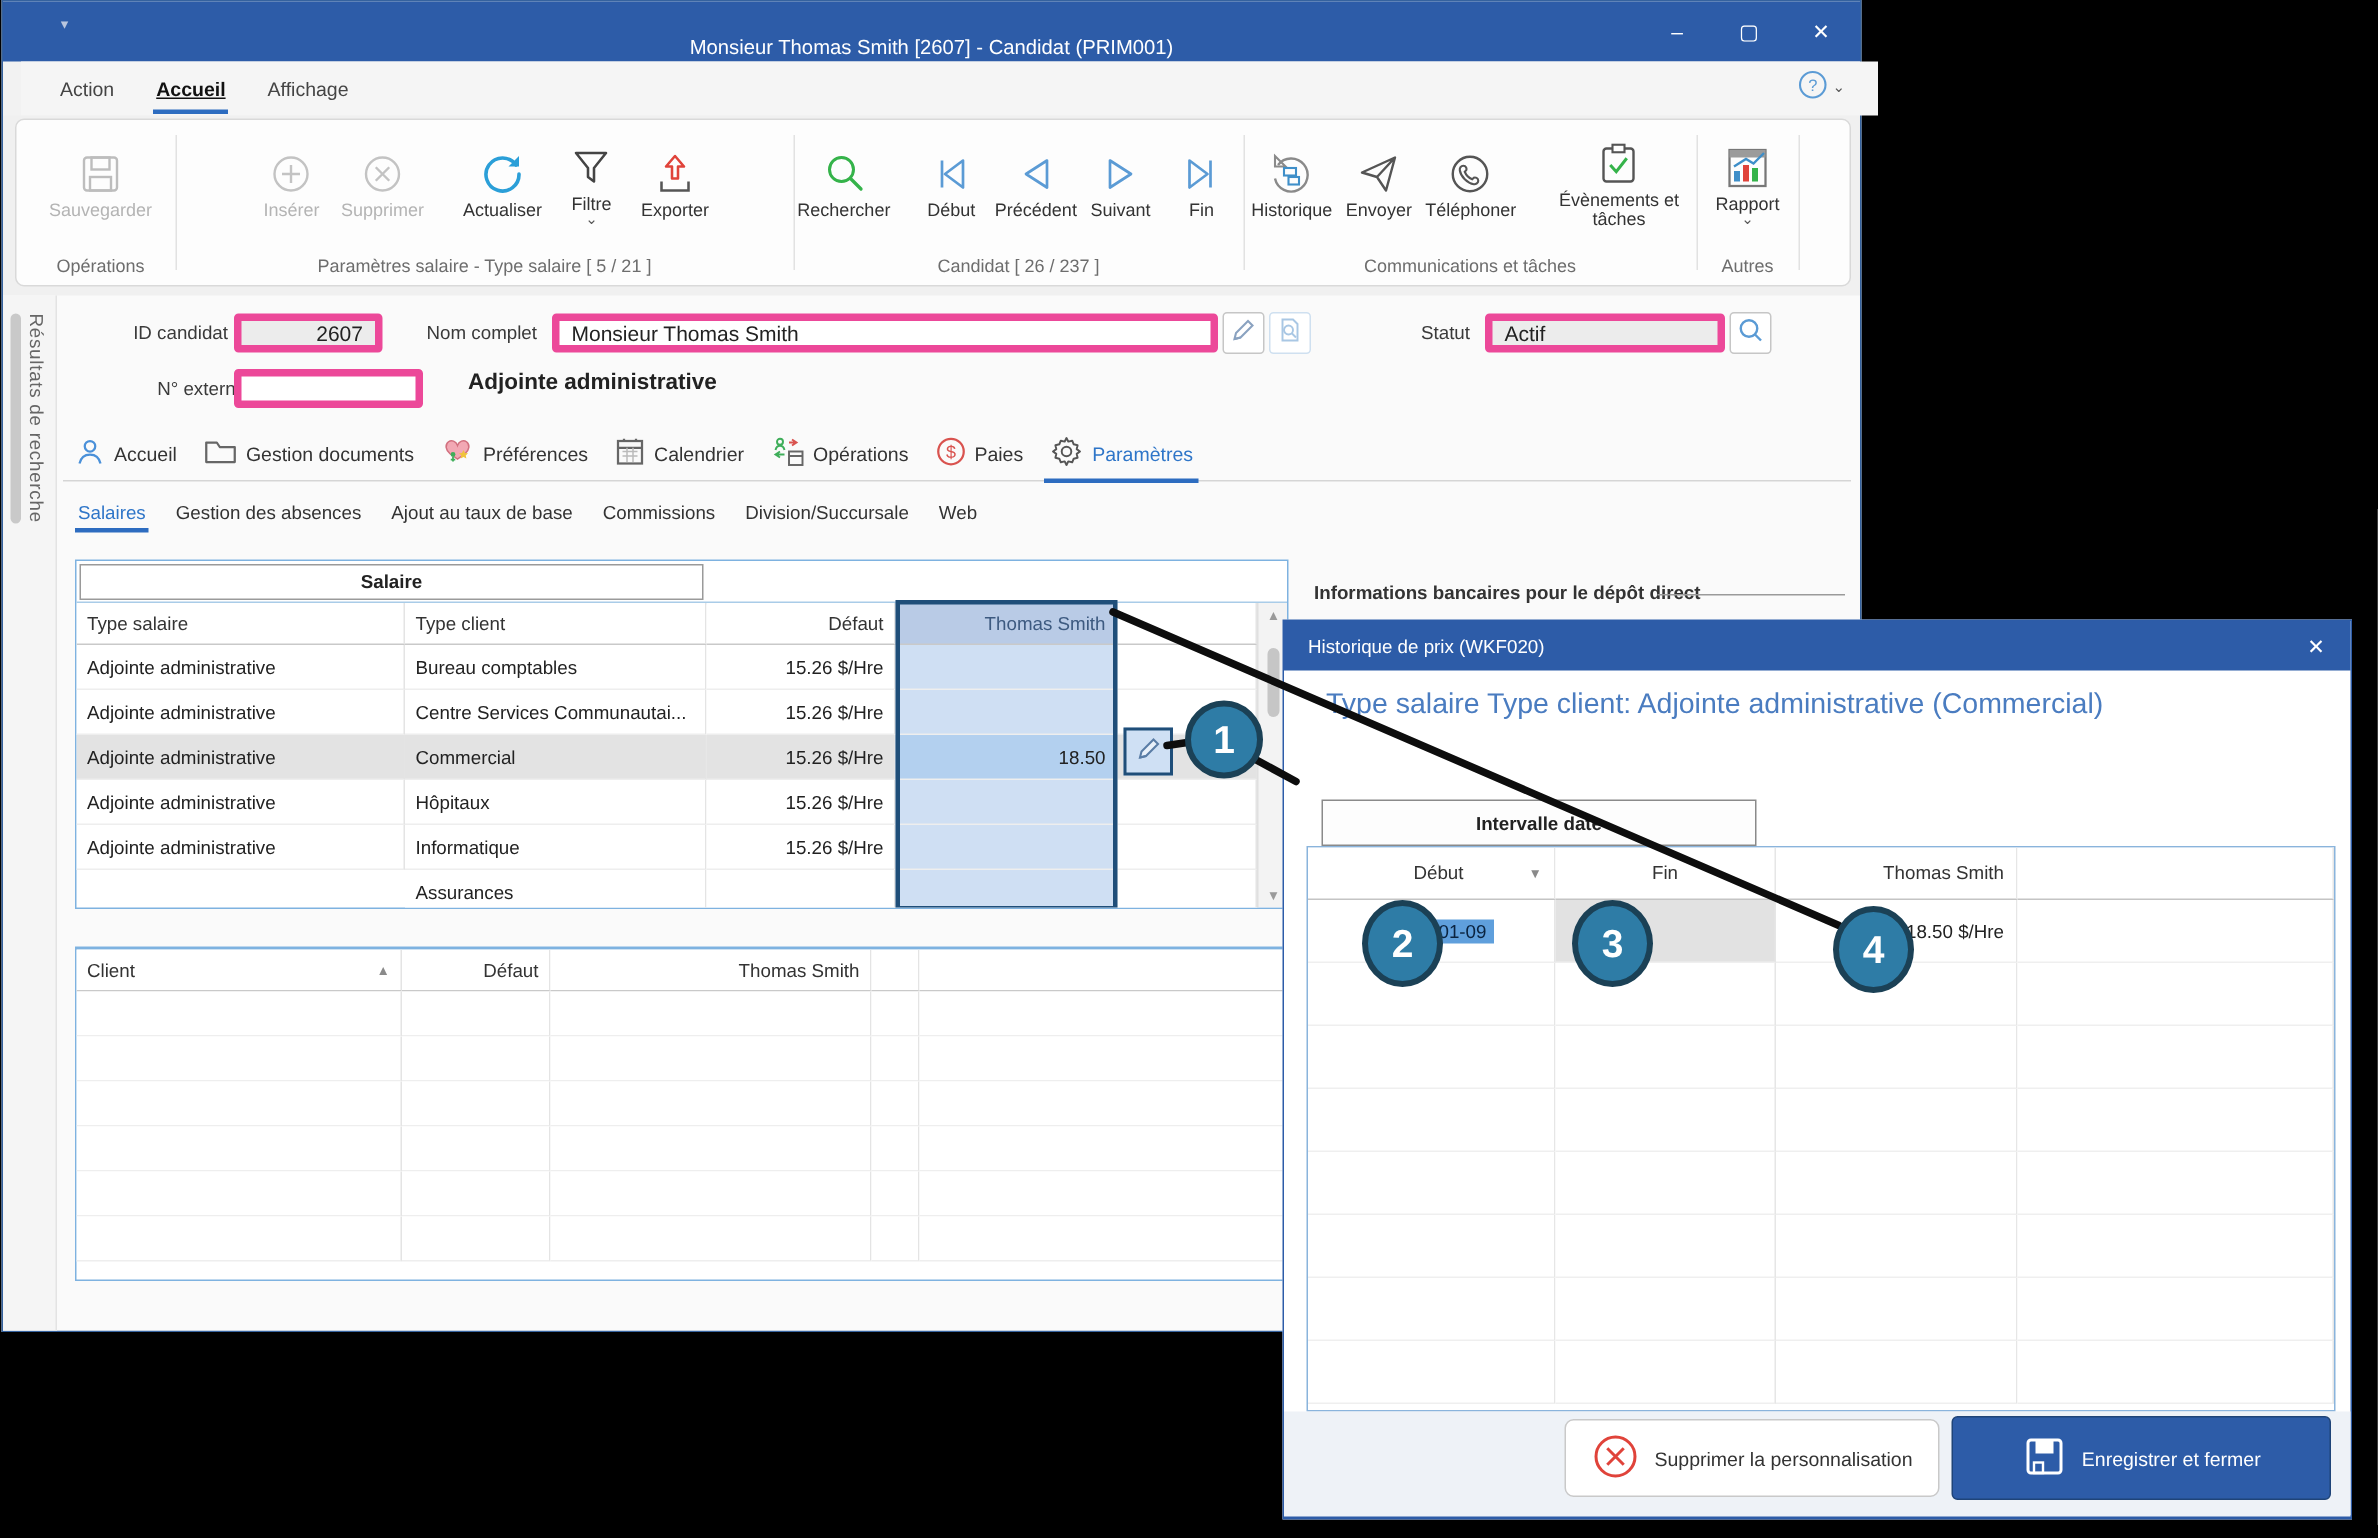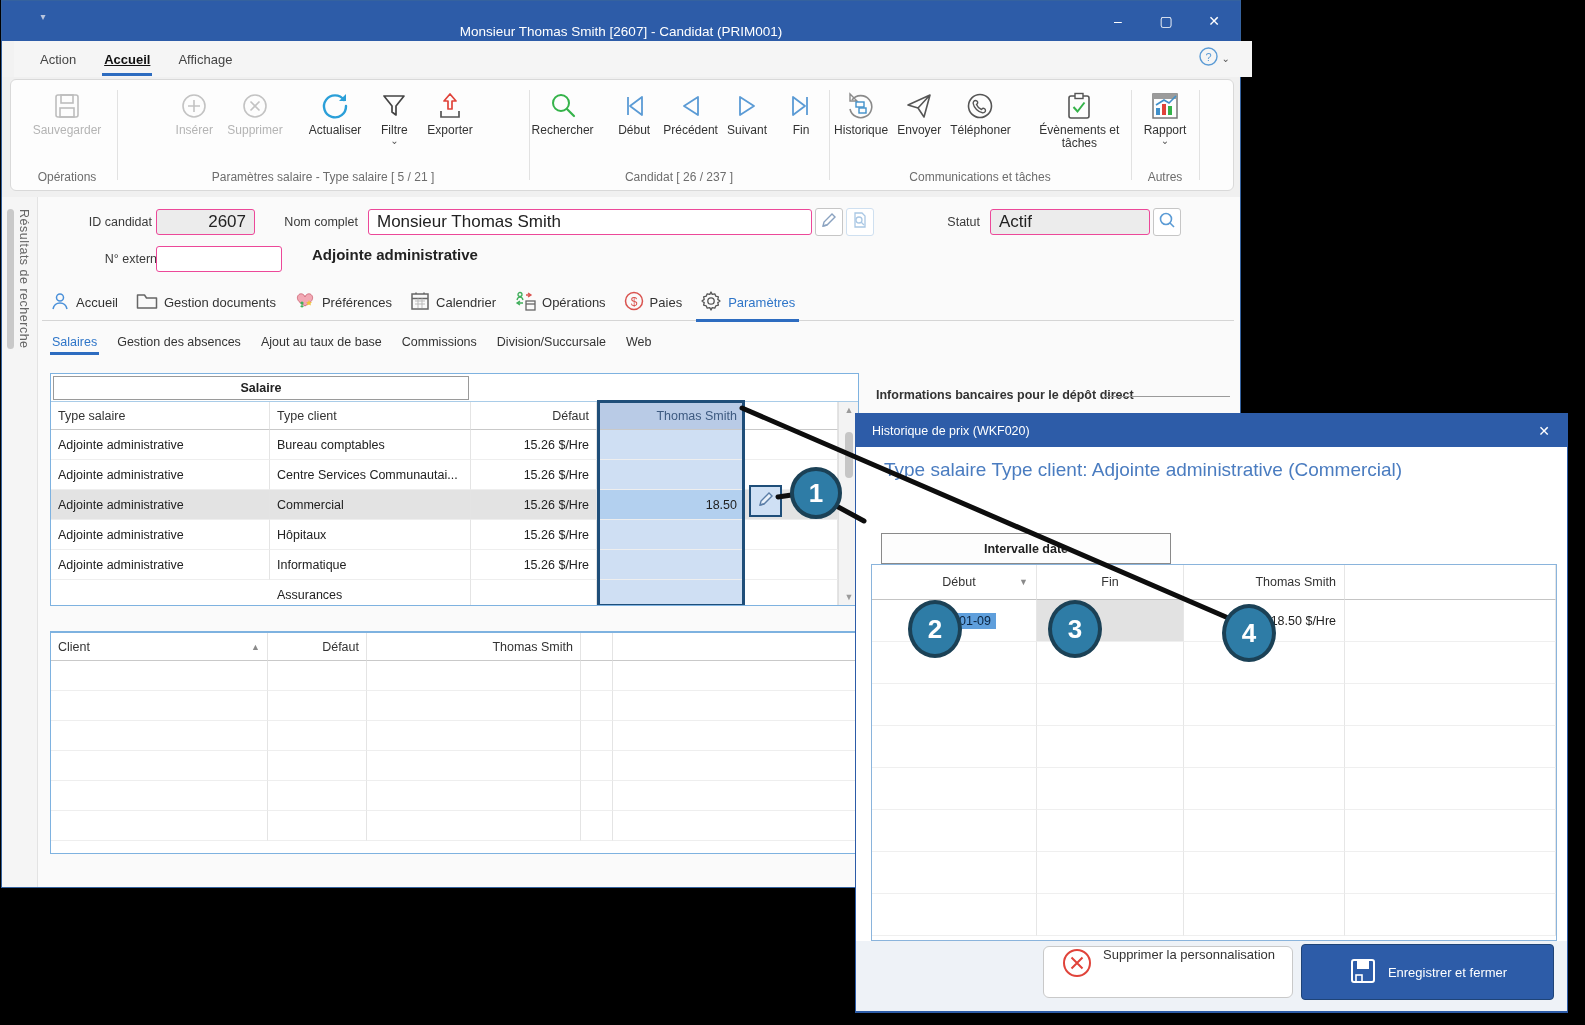--- a/index.html
+++ b/index.html
@@ -17,37 +17,37 @@
   #ribbon-tabs { position:absolute; left:12px; top:40px; width:100%; height:36px; background:#f5f5f5; display:flex; align-items:center; }
   .rtab { padding:8px 14px; font-size:13px; color:#444; position:relative; }
   .rtab.active { font-weight:bold; color:#111;text-decoration:underline; }
   .rtab.active:after { content:""; position:absolute; left:12px; right:12px; bottom:-1px; height:3px; background:#2d6cc0; }
   #help-area { position:absolute; right:10px; top:46px; display:flex; align-items:center; gap:4px; }
 
   
   #ribbon-body { position:absolute; left:0; top:76px; width:100%; height:120px; background:#f0f0f0; }
   #ribbon-panel { position:absolute; left:8px; top:2px; width:1224px; height:112px; background:#fdfdfd; border:1px solid #d9d9d9; border-radius:6px; }
   .rgroup { position:absolute; top:4px; height:102px; }
-  .rgroup .btnrow { display:flex; justify-content:center; align-items:flex-start; gap:2px; height:76px; }
+  .rgroup .btnrow { display:flex; justify-content:center; align-items:center; gap:2px; height:76px; }
   .rgroup .glabel { position:absolute; left:0; right:0; bottom:2px; text-align:center; font-size:12px; color:#6d6d6d; white-space:nowrap; }
   .rbtn { display:flex; flex-direction:column; align-items:center; padding:4px 5px; min-width:52px; }
   .rbtn .ric { height:36px; display:flex; align-items:center; justify-content:center; }
   .rbtn .rlbl { font-size:12px; color:#333; text-align:center; line-height:13px; white-space:pre-line; max-width:96px; }
   .rbtn.disabled .rlbl { color:#b4b4b4; }
   .chev { font-size:10px; color:#555; line-height:8px; }
   .vsep { position:absolute; top:10px; bottom:10px; width:1px; background:#e2e2e2; }
 
   
   #content { position:absolute; left:0; top:196px; width:1238px; height:690px; background:#fafafa; }
   #left-strip { position:absolute; left:0; top:0; width:36px; height:100%; background:#f5f5f5; border-right:1px solid #e3e3e3; }
   #left-thumb { position:absolute; left:5px; top:12px; width:7px; height:140px; background:#c9c9c9; border-radius:4px; }
   #left-label { position:absolute; left:15px; top:12px; writing-mode:vertical-rl; font-size:12.5px; color:#666; letter-spacing:.5px; }
 
   .flabel { position:absolute; font-size:12.5px; color:#3a3a3a; text-align:right; }
-  .fbox { position:absolute; border:1px solid #ec4899; border-radius:3px; background:#fff; font-size:17px; color:#222; display:flex; align-items:center; padding:0 8px; }
+  .fbox { position:absolute; border:5px solid #ec4899; border-radius:3px; background:#fff; font-size:14px; color:#222; display:flex; align-items:center; padding:0 8px; }
   .fbox.ro { background:#ececec; }
   .sqbtn { position:absolute; width:28px; height:28px; border:1px solid #c6c6c6; border-radius:3px; background:#fff; display:flex; align-items:center; justify-content:center; }
   #job-title { position:absolute; left:310px; top:245px; font-size:15px; font-weight:bold; color:#222; }
 
   
   #main-tab-strip { position:absolute; left:40px; top:283px; width:1192px; height:37px; display:flex; align-items:center; gap:18px; border-bottom:1px solid #d5d5d5; }
   .mtab { display:flex; align-items:center; gap:6px; font-size:13px; color:#333; position:relative; height:100%; }
   .mtab.active { color:#2e75c8; }
   .mtab.active:after { content:""; position:absolute; left:-4px; right:-4px; bottom:-2px; height:3px; background:#2d6cc0; }
 
@@ -96,21 +96,21 @@
   #dlg-gh { position:absolute; left:25px; top:119px; width:290px; height:31px; border:1px solid #8a8a8a; background:#fdfdfd; font-weight:bold; font-size:12.5px; color:#222; display:flex; align-items:center; justify-content:center; }
   #dlg-table { position:absolute; left:15px; top:150px; width:686px; height:377px; border:1px solid #8ab4dc; background:#fff; overflow:hidden; }
   .dt-cell { position:absolute; top:0; height:100%; font-size:12.5px; color:#222; display:flex; align-items:center; border-right:1px solid #e6e6e6; border-bottom:1px solid #efefef; background:#fff; }
   .d0 { left:0; width:10px; border-right:none; } .d1 { left:10px; width:155px; } .d2 { left:165px; width:147px; } .d3 { left:312px; width:161px; } .d4 { left:473px; width:211px; }
   .dt-head { position:absolute; left:0; top:0; width:100%; height:35px; }
   .dt-head .dt-cell { border-bottom:1px solid #c4c4c4; color:#333; }
   .dt-row { position:absolute; left:0; width:100%; height:42px; }
   .ctr { justify-content:center; } .rgt { justify-content:flex-end; padding-right:8px; }
   #date-sel { background:#5f9fdc; color:#0b2440; padding:1px 5px; font-size:12.5px; }
   #dlg-footer { position:absolute; left:0; top:527px; width:100%; height:70px; background:#eef2f7; }
-  #btn-delete { position:absolute; left:187px; top:5px; width:250px; height:52px; background:#fff; border:1px solid #c9c9c9; border-radius:6px; display:flex; align-items:flex-start; justify-content:center; gap:10px; font-size:13px; color:#333; }
+  #btn-delete { position:absolute; left:187px; top:5px; width:250px; height:52px; background:#fff; border:1px solid #c9c9c9; border-radius:6px; display:flex; align-items:center; justify-content:center; gap:10px; font-size:13px; color:#333; }
   #btn-save { position:absolute; left:445px; top:3px; width:253px; height:56px; background:#2d5ca8; border:1px solid #1f4478; border-radius:4px; display:flex; align-items:center; justify-content:center; gap:10px; font-size:13px; color:#fff; }
 
   
   #anno { position:absolute; left:0; top:0; width:1585px; height:1025px; z-index:40; pointer-events:none; }
   .callout { position:absolute; background:#2e7ca6; border:4px solid #1b4156; border-radius:50%; color:#fff; font-weight:bold; font-size:26px; display:flex; align-items:center; justify-content:center; z-index:45; }
   svg text { font-family:"Liberation Sans",sans-serif; }
 </style>
 </head>
 <body>
 

